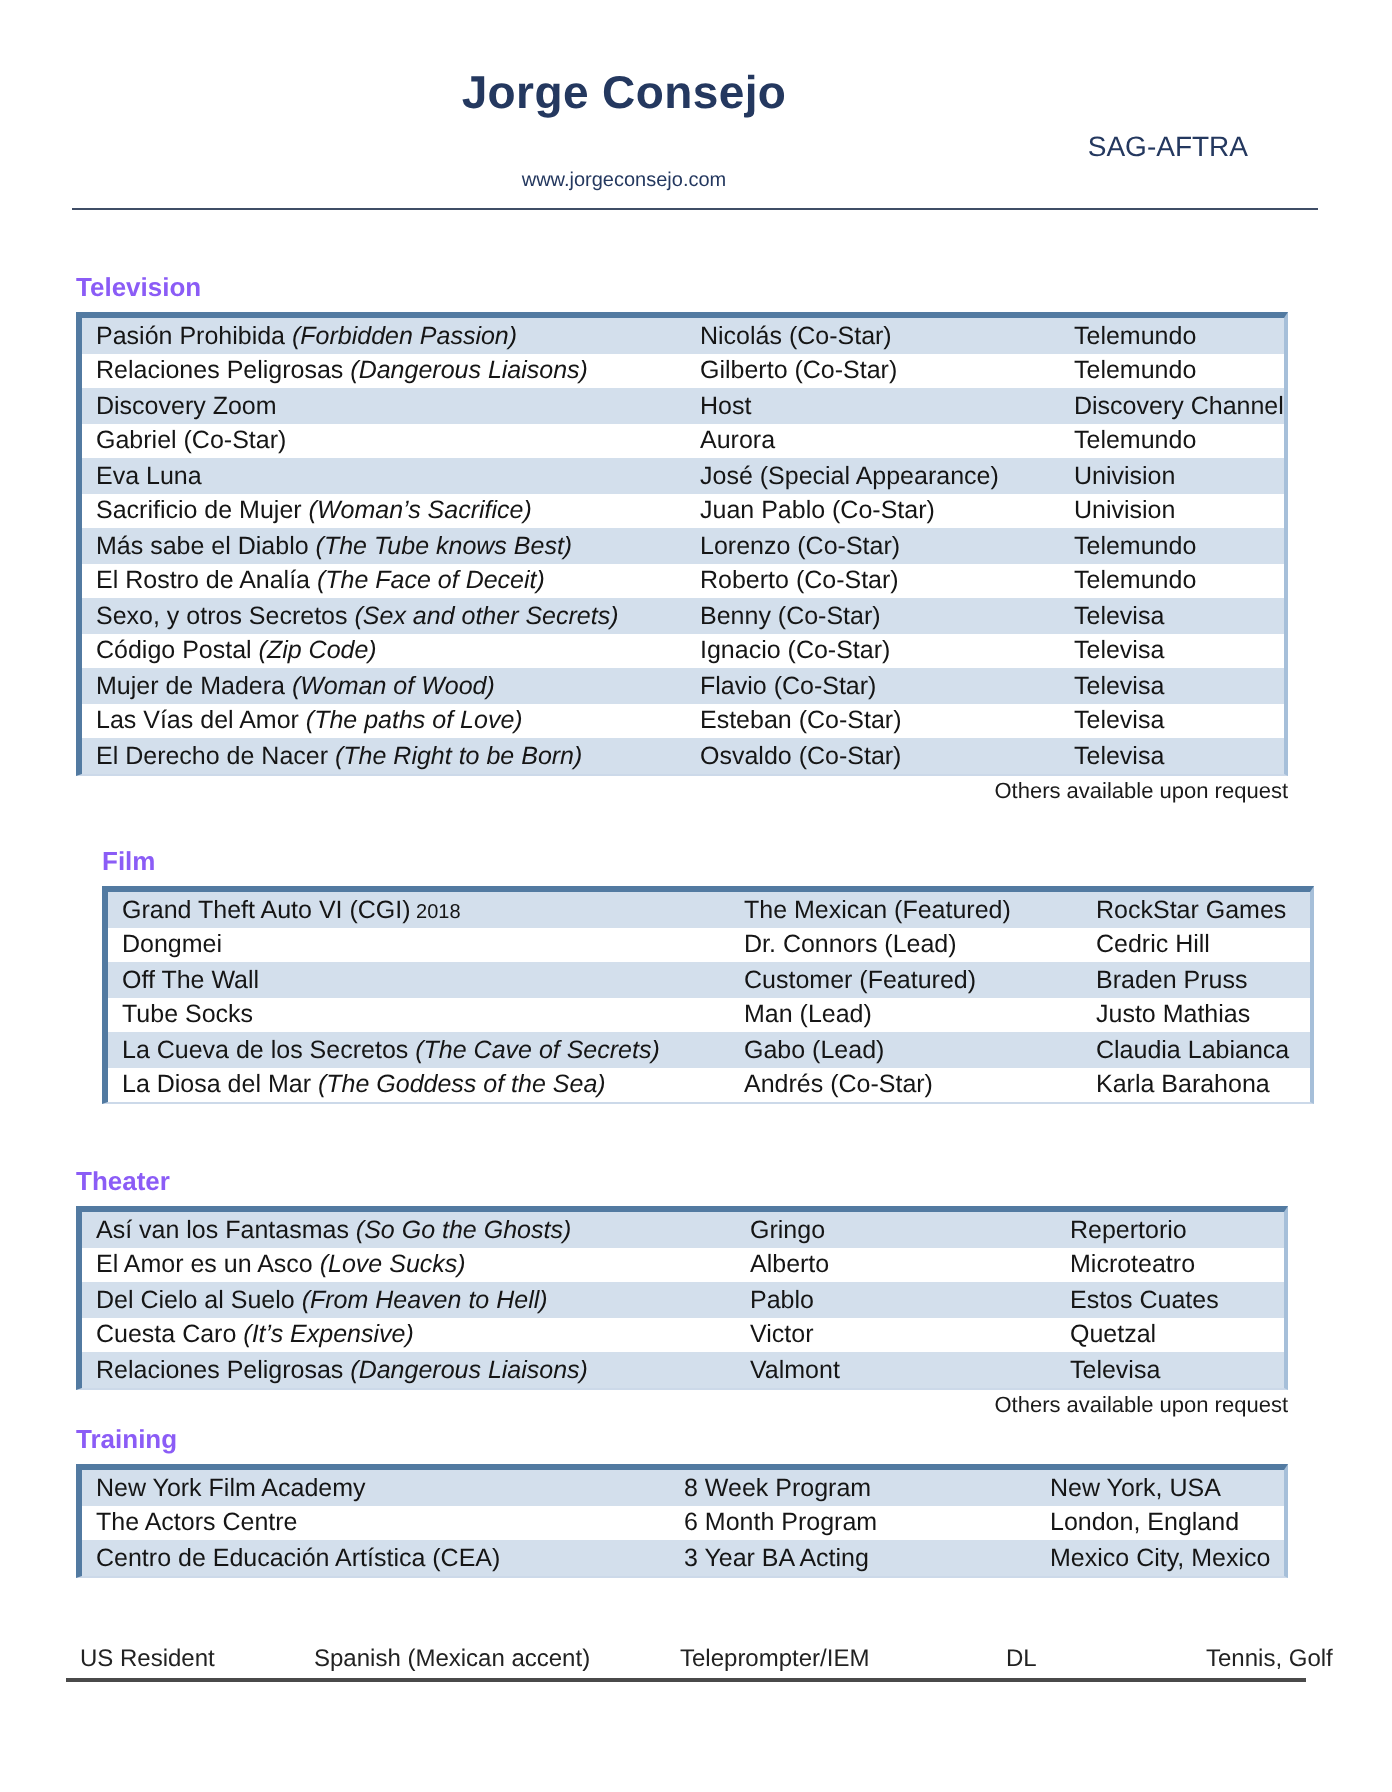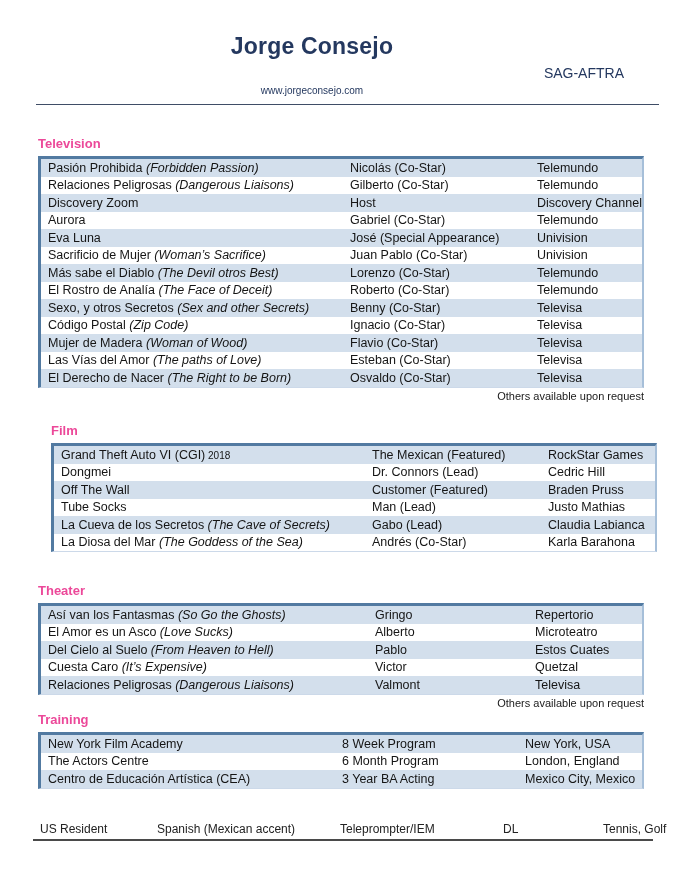--- a/index.html
+++ b/index.html
@@ -18,21 +18,21 @@
   .header-divider{position:absolute;top:104px;left:36px;width:623px;border-top:1px solid #3f4d66;}
 
   
   .section{position:absolute;left:38px;width:606px;}
   .sec-tv{top:136px;}
   .sec-film{top:423px;padding-left:13px;}
   .sec-theater{top:583px;}
   .sec-training{top:712px;}
 
   .section-heading{
-    margin:0 0 4px 0;font-size:13px;line-height:16px;font-weight:700;color:#ec4899;
+    margin:0 0 4px 0;font-size:13px;line-height:16px;font-weight:700;color:#8b5cf6;
   }
   .res-table{
     border-top:3px solid #527aa1;
     border-left:3px solid #527aa1;
     border-right:2px solid #a6bfd9;
     border-bottom:1px solid #ccd9e9;
     background:#ffffff;
   }
   .row{display:grid;height:17.5px;align-items:center;font-size:12.5px;color:#151515;}
   .row:nth-child(odd){background:#d3dfec;}
@@ -75,36 +75,36 @@
           <div class="cell"><span>Relaciones Peligrosas</span><span class="ital"> (Dangerous Liaisons)</span></div>
           <div class="cell">Gilberto (Co-Star)</div>
           <div class="cell">Telemundo</div>
         </div>
         <div class="row">
           <div class="cell"><span>Discovery Zoom</span></div>
           <div class="cell">Host</div>
           <div class="cell">Discovery Channel</div>
         </div>
         <div class="row">
+          <div class="cell">Gabriel (Co-Star)</div>
           <div class="cell"><span>Aurora</span></div>
-          <div class="cell">Gabriel (Co-Star)</div>
           <div class="cell">Telemundo</div>
         </div>
         <div class="row">
           <div class="cell"><span>Eva Luna</span></div>
           <div class="cell">José (Special Appearance)</div>
           <div class="cell">Univision</div>
         </div>
         <div class="row">
           <div class="cell"><span>Sacrificio de Mujer</span><span class="ital"> (Woman’s Sacrifice)</span></div>
           <div class="cell">Juan Pablo (Co-Star)</div>
           <div class="cell">Univision</div>
         </div>
         <div class="row">
-          <div class="cell"><span>Más sabe el Diablo</span><span class="ital"> (The Devil otros Best)</span></div>
+          <div class="cell"><span>Más sabe el Diablo</span><span class="ital"> (The Tube knows Best)</span></div>
           <div class="cell">Lorenzo (Co-Star)</div>
           <div class="cell">Telemundo</div>
         </div>
         <div class="row">
           <div class="cell"><span>El Rostro de Analía</span><span class="ital"> (The Face of Deceit)</span></div>
           <div class="cell">Roberto (Co-Star)</div>
           <div class="cell">Telemundo</div>
         </div>
         <div class="row">
           <div class="cell"><span>Sexo, y otros Secretos</span><span class="ital"> (Sex and other Secrets)</span></div>

